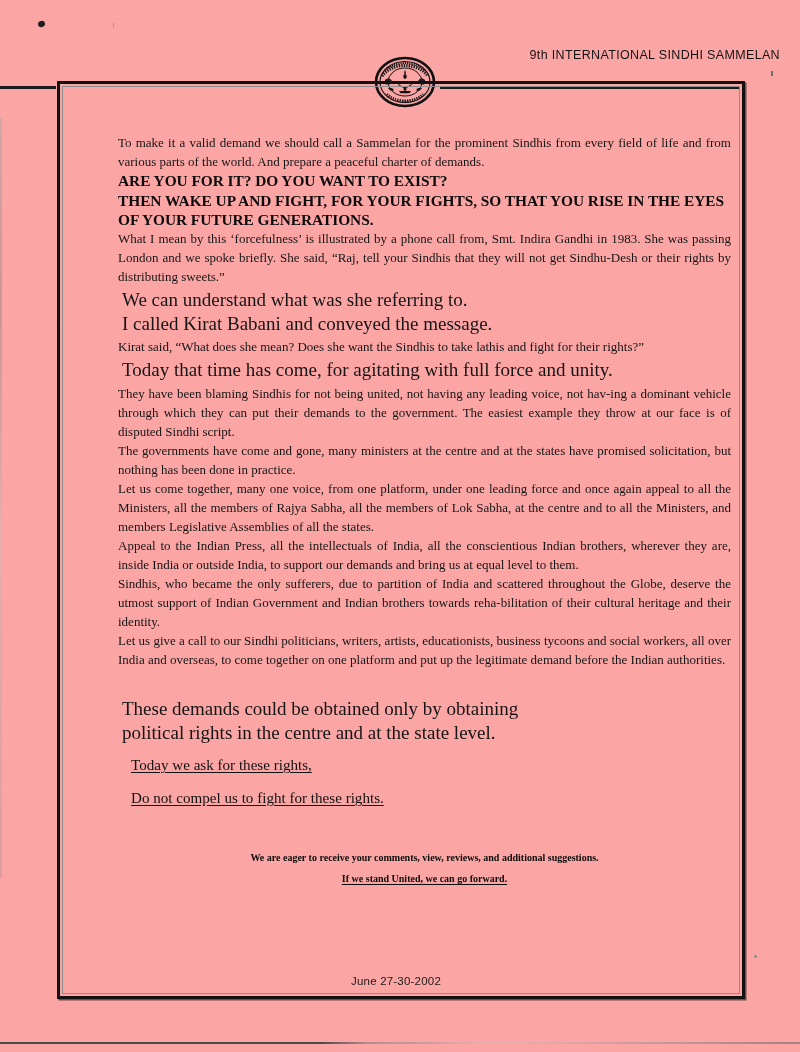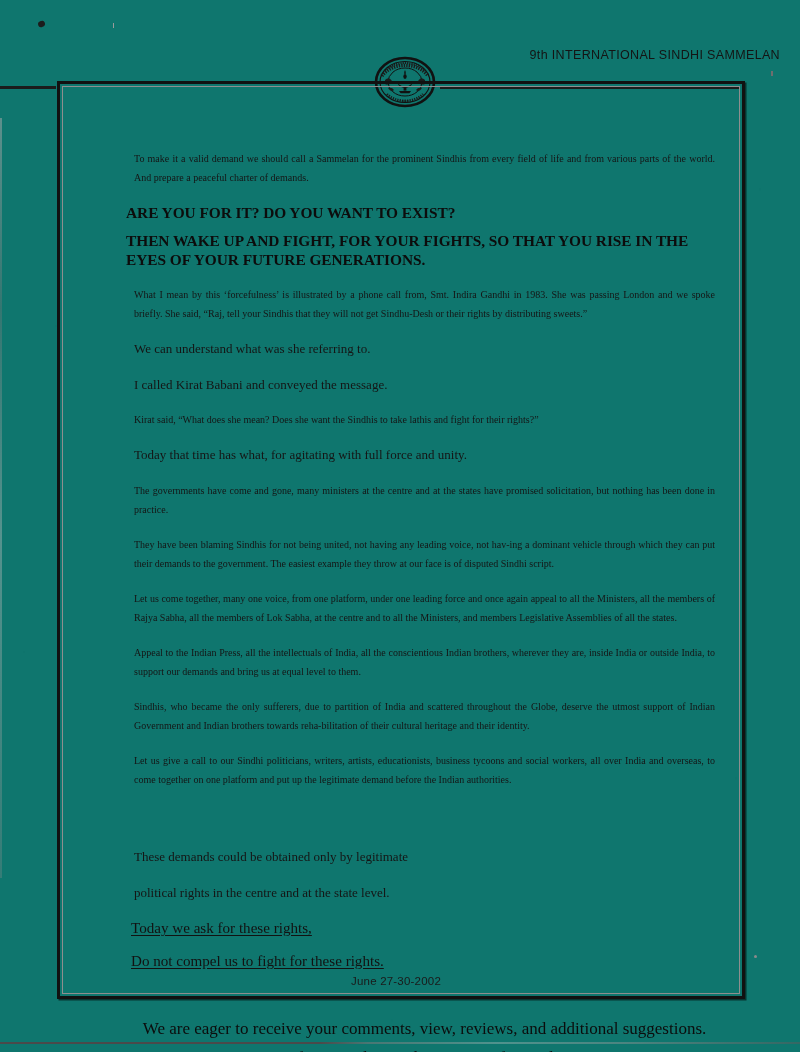--- a/index.html
+++ b/index.html
@@ -15,21 +15,21 @@
     overflow: hidden;
     font-family: "Liberation Serif", "DejaVu Serif", serif;
     color: #111111;
     -webkit-font-smoothing: antialiased;
   }
 
   
   .page {
     position: absolute;
     inset: 0;
-    background: #0f766e;
+    background: #fca5a5;
   }
 
   
   .scan-grain {
     position: absolute;
     inset: 0;
     pointer-events: none;
     opacity: .30;
     background:
       radial-gradient(circle at 7% 31%, rgba(0,0,0,.055) 0 1px, transparent 1.4px),
@@ -94,62 +94,62 @@
 
   
   .content {
     position: absolute;
     left: 118px;
     top: 133px;
     width: 613px;
   }
 
   p.para {
-    margin: 16px;
-    font-size: 10px;
+    margin: 0;
+    font-size: 13px;
     line-height: 19.05px;
     text-align: justify;
     text-justify: inter-word;
     hyphens: manual;
     color: #151515;
   }
 
   p.shout {
-    margin: 8px;
+    margin: 0;
     font-size: 15.4px;
     line-height: 19.4px;
     font-weight: bold;
     letter-spacing: -.05px;
     color: #0c0c0c;
     text-align: left;
   }
   .gap-2 { height: 26px; }
 
   p.plain {
-    margin: 16px;
-    font-size: 13px;
+    margin: 4px;
+    font-size: 19px;
     line-height: 19.4px;
     text-align: left;
     color: #151515;
   }
 
   p.centered-ul {
     margin: 13px;
     font-size: 15.1px;
     line-height: 20px;
     text-align: left;
     color: #121212;
   }
   p.centered-ul span { text-decoration: underline; text-underline-offset: 1.5px; }
 
   p.closing {
-    margin: 8px;
-    font-size: 17px;
+    margin: 0;
+    font-size: 10px;
     line-height: 21px;
-    font-weight: normal;
+    font-weight: bold;
     text-align: center;
     color: #0c0c0c;
   }
   p.closing.tight { text-align: center; }
   p.closing span.ul { text-decoration: underline; text-underline-offset: 1.5px; }
 
   
   .footer-date {
     position: absolute;
     left: 0;
@@ -266,31 +266,31 @@
   <div class="content">
 
     <p class="para">To make it a valid demand we should call a Sammelan for the prominent Sindhis from every field of life and from various parts of the world.  And prepare a peaceful charter of demands.</p>
     <p class="shout">ARE YOU FOR IT? DO YOU WANT TO EXIST?</p>
     <p class="shout">THEN WAKE UP AND FIGHT, FOR YOUR FIGHTS, SO THAT YOU RISE IN THE EYES OF YOUR FUTURE GENERATIONS.</p>
 
     <p class="para">What I mean by this ‘forcefulness’ is illustrated by a phone call from, Smt. Indira Gandhi in 1983.  She was passing London and we spoke briefly.  She said, “Raj, tell your Sindhis that they will not get Sindhu-Desh or their rights by distributing sweets.”</p>
     <p class="plain">We can understand what was she referring to.</p>
     <p class="plain">I called Kirat Babani and conveyed the message.</p>
     <p class="para">Kirat said, “What does she mean?  Does she want the Sindhis to take lathis and fight for their rights?”</p>
-    <p class="plain">Today that time has what, for agitating with full force and unity.</p>
+    <p class="plain">Today that time has come, for agitating with full force and unity.</p>
+    <p class="para">They have been blaming Sindhis for not being united, not having any leading voice, not hav-ing a dominant vehicle through which they can put their demands to the government.  The easiest example they throw at our face is of disputed Sindhi script.</p>
     <p class="para">The governments have come and gone, many ministers at the centre and at the states have promised solicitation, but nothing has been done in practice.</p>
-    <p class="para">They have been blaming Sindhis for not being united, not having any leading voice, not hav-ing a dominant vehicle through which they can put their demands to the government.  The easiest example they throw at our face is of disputed Sindhi script.</p>
     <p class="para">Let us come together, many one voice, from one platform, under one leading force and once again appeal to all the Ministers, all the members of Rajya Sabha, all the members of Lok Sabha, at the centre and to all the Ministers, and members Legislative Assemblies of all the states.</p>
     <p class="para">Appeal to the Indian Press, all the intellectuals of India, all the conscientious Indian brothers, wherever they are, inside India or outside India, to support our demands and bring us at equal level to them.</p>
     <p class="para">Sindhis, who became the only sufferers, due to partition of India and scattered throughout the Globe, deserve the utmost support of Indian Government and Indian brothers towards reha-bilitation of their cultural heritage and their identity.</p>
     <p class="para">Let us give a call to our Sindhi politicians, writers, artists, educationists, business tycoons and social workers, all over India and overseas, to come together on one platform and put up the legitimate demand before the Indian authorities.</p>
 
     <div class="gap-2"></div>
 
-    <p class="plain">These demands could be obtained only by legitimate</p>
+    <p class="plain">These demands could be obtained only by obtaining</p>
     <p class="plain">political rights in the centre and at the state level.</p>
 
     <p class="centered-ul">
       <span>Today we ask for these rights,</span>
     </p>
     <p class="centered-ul">
       <span>Do not compel us to fight for these rights.</span>
     </p>
 
     <div class="gap-2"></div>

